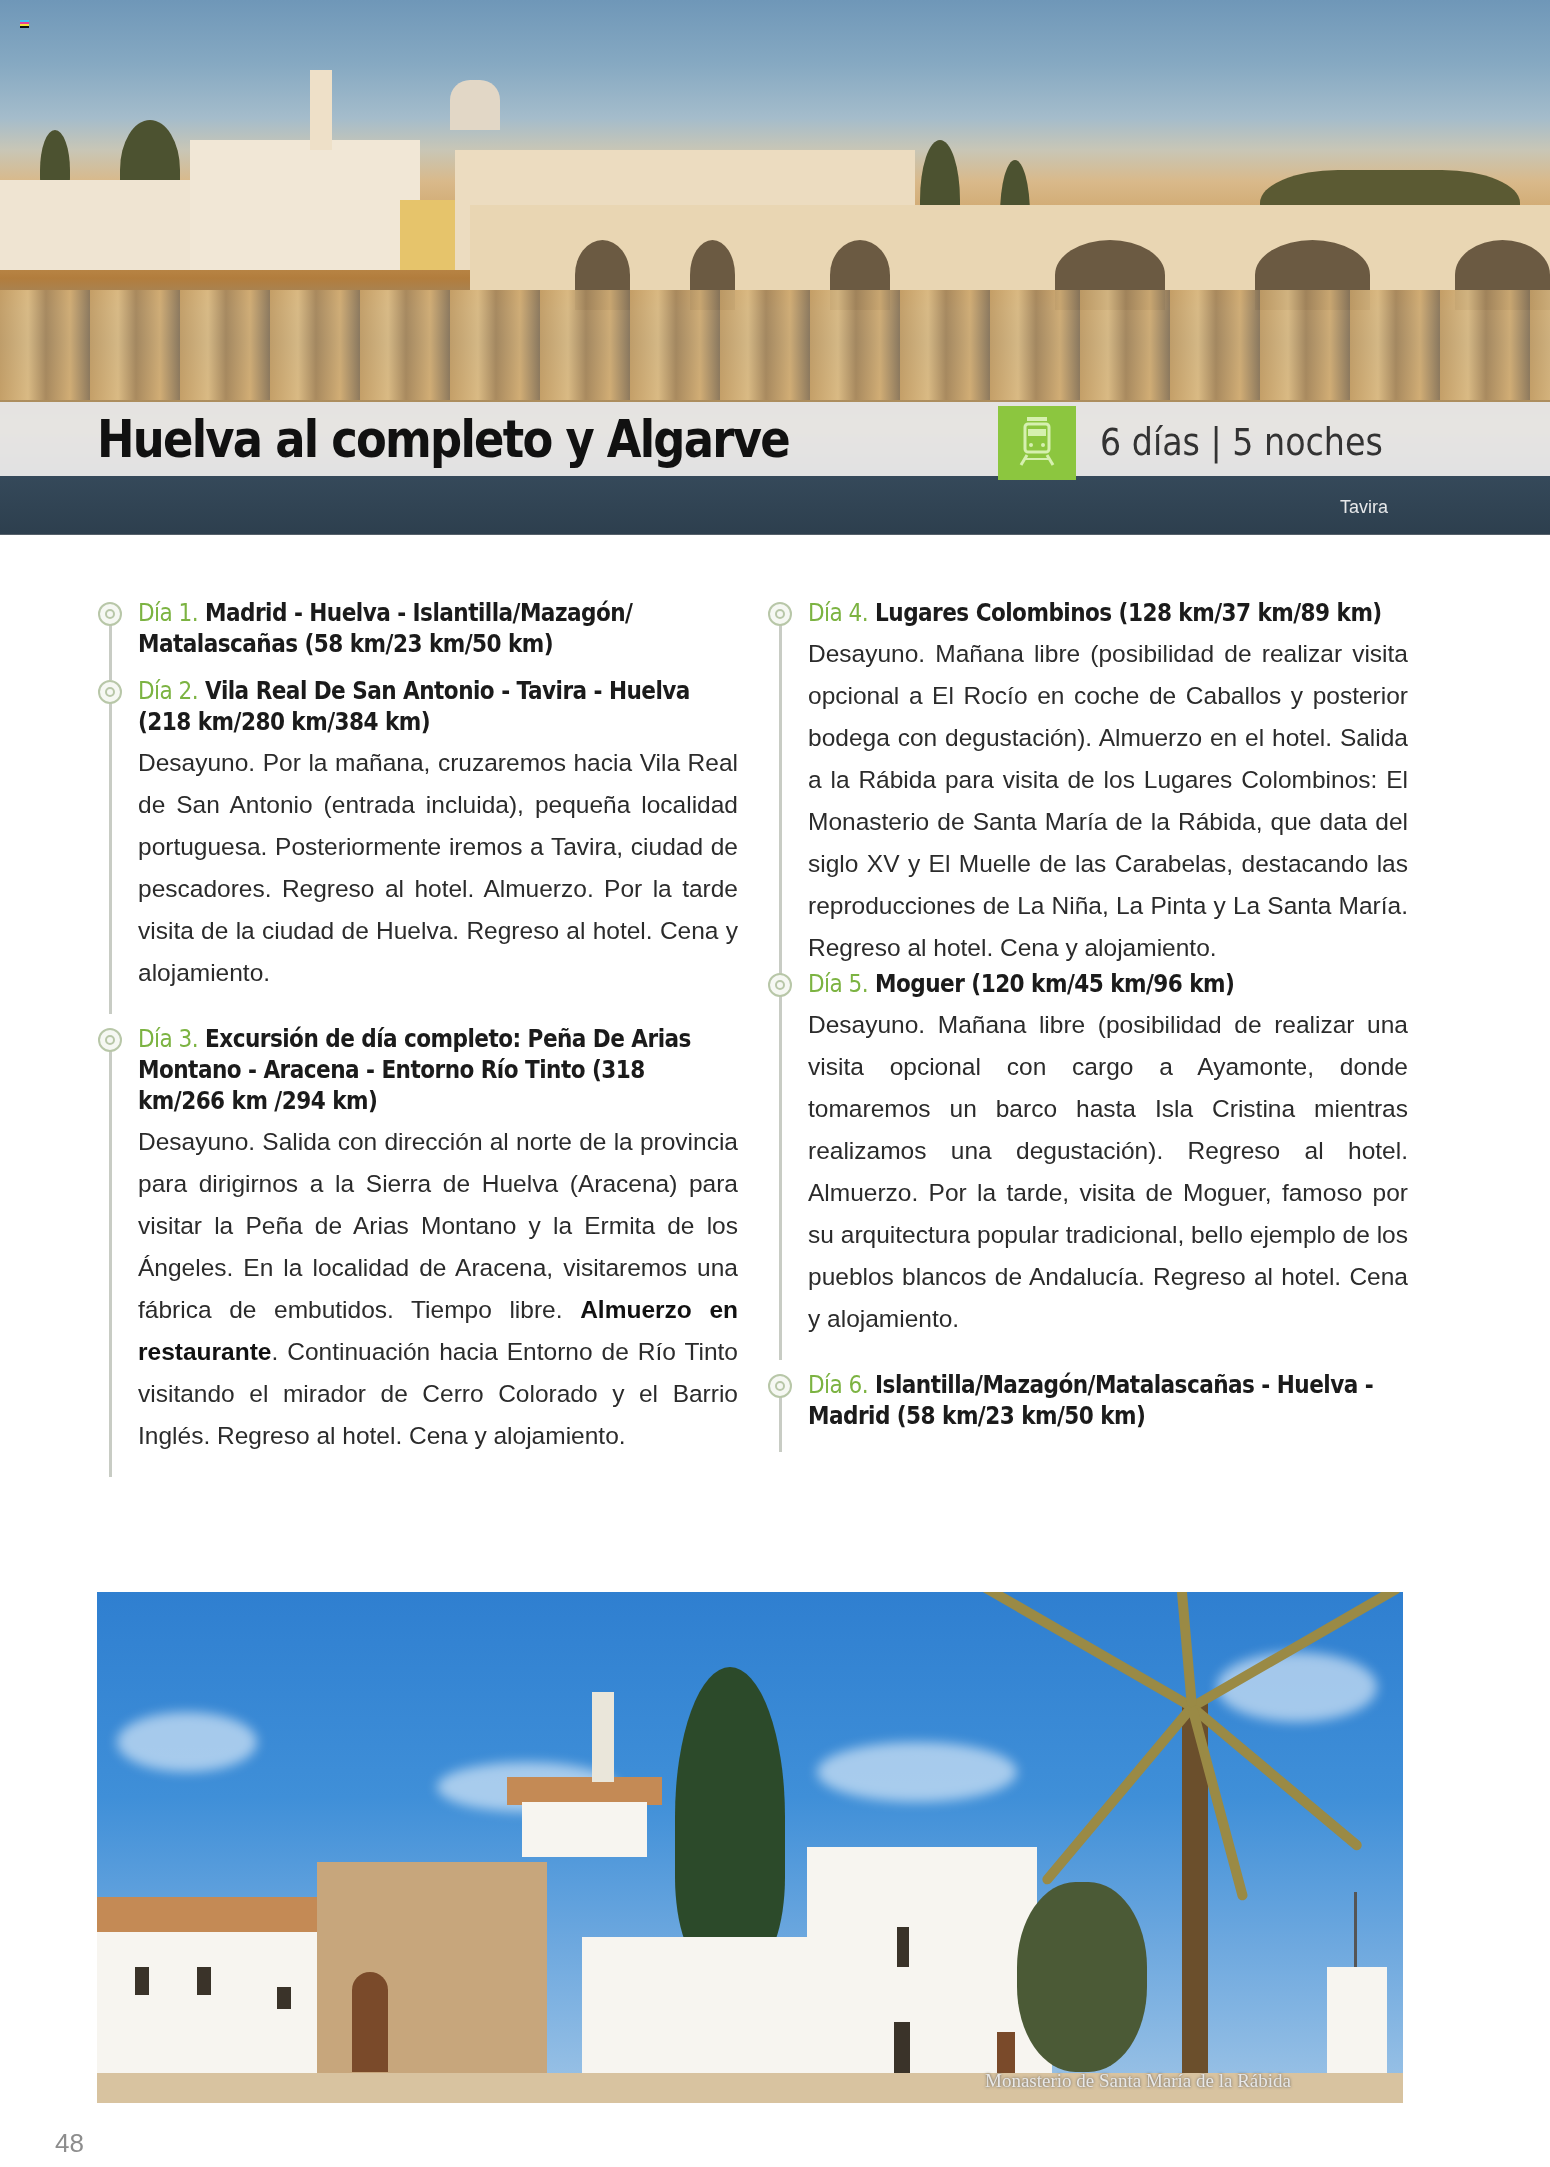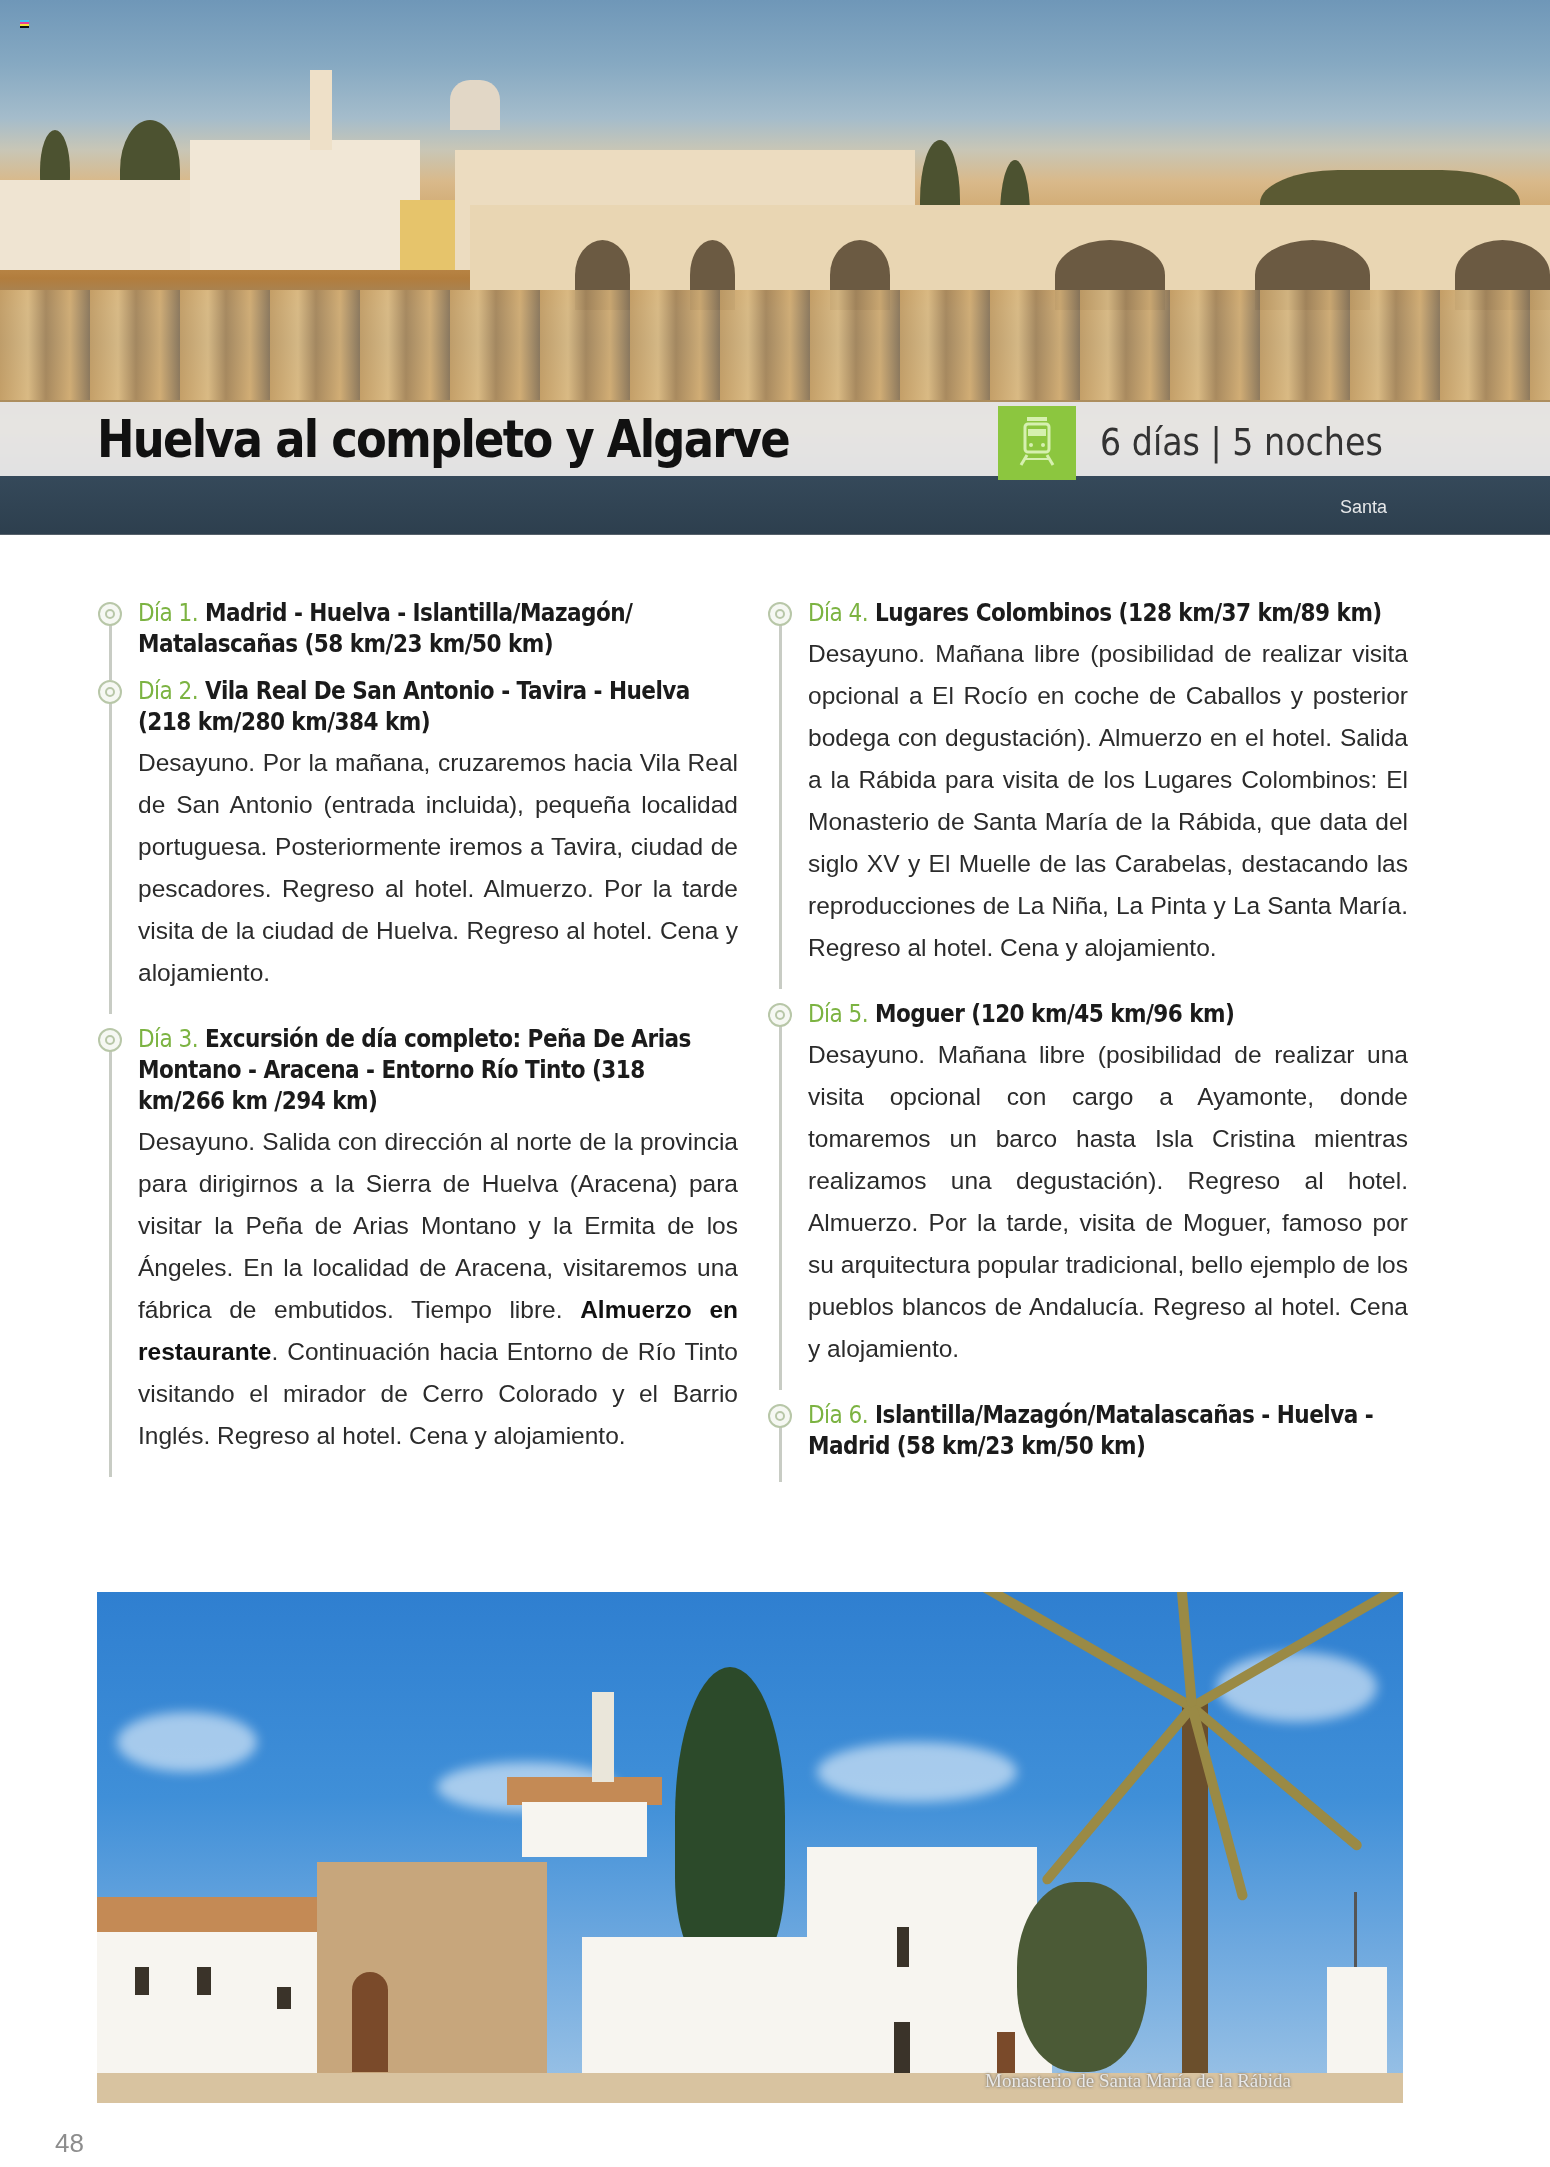--- a/index.html
+++ b/index.html
@@ -142,21 +142,21 @@
       <rect x="11" y="14" width="18" height="7" fill="#d6f0b0"></rect>
       <circle cx="14" cy="30" r="2" fill="#d6f0b0"></circle>
       <circle cx="26" cy="30" r="2" fill="#d6f0b0"></circle>
       <line x1="10" y1="40" x2="4" y2="50" stroke="#d6f0b0" stroke-width="3"></line>
       <line x1="30" y1="40" x2="36" y2="50" stroke="#d6f0b0" stroke-width="3"></line>
       <line x1="8" y1="44" x2="32" y2="44" stroke="#d6f0b0" stroke-width="2"></line>
     </svg>
   </span>
 </div>
 <div class="duration">6 días | 5 noches</div>
-<div class="caption-top">Santa</div>
+<div class="caption-top">Tavira</div>
 
 <div class="col left">
   <div class="day" style="margin-bottom:16px;">
     <span class="line"></span>
     <span class="dot"></span>
     <h3><span class="num">Día 1.</span><span> Madrid - Huelva - Islantilla/Mazagón/ Matalascañas (58 km/23 km/50 km)</span></h3>
   </div>
   <div class="day" style="margin-bottom:30px;">
     <span class="line"></span>
     <span class="dot"></span>
@@ -165,21 +165,21 @@
   </div>
   <div class="day">
     <span class="line" style="bottom:-20px;"></span>
     <span class="dot"></span>
     <h3><span class="num">Día 3.</span><span> Excursión de día completo: Peña De Arias Montano - Aracena - Entorno Río Tinto (318 km/266 km /294 km)</span></h3>
     <p><span>Desayuno. Salida con dirección al norte de la provincia para dirigirnos a la Sierra de Huelva (Aracena) para visitar la Peña de Arias Montano y la Ermita de los Ángeles. En la localidad de Aracena, visitaremos una fábrica de embutidos. Tiempo libre. </span><b>Almuerzo en restaurante</b><span>. Continuación hacia Entorno de Río Tinto visitando el mirador de Cerro Colorado y el Barrio Inglés. Regreso al hotel. Cena y alojamiento.</span></p>
   </div>
 </div>
 
 <div class="col right">
-  <div class="day" style="margin-bottom:30px;">
+  <div class="day" style="">
     <span class="line"></span>
     <span class="dot"></span>
     <h3><span class="num">Día 4.</span><span> Lugares Colombinos (128 km/37 km/89 km)</span></h3>
     <p>Desayuno. Mañana libre (posibilidad de realizar visita opcional a El Rocío en coche de Caballos y posterior bodega con degustación). Almuerzo en el hotel. Salida a la Rábida para visita de los Lugares Colombinos: El Monasterio de Santa María de la Rábida, que data del siglo XV y El Muelle de las Carabelas, destacando las reproducciones de La Niña, La Pinta y La Santa María. Regreso al hotel. Cena y alojamiento.</p>
   </div>
   <div class="day" style="margin-bottom:30px;">
     <span class="line"></span>
     <span class="dot"></span>
     <h3><span class="num">Día 5.</span><span> Moguer (120 km/45 km/96 km)</span></h3>
     <p>Desayuno. Mañana libre (posibilidad de realizar una visita opcional con cargo a Ayamonte, donde tomaremos un barco hasta Isla Cristina mientras realizamos una degustación). Regreso al hotel. Almuerzo. Por la tarde, visita de Moguer, famoso por su arquitectura popular tradicional, bello ejemplo de los pueblos blancos de Andalucía. Regreso al hotel. Cena y alojamiento.</p>

